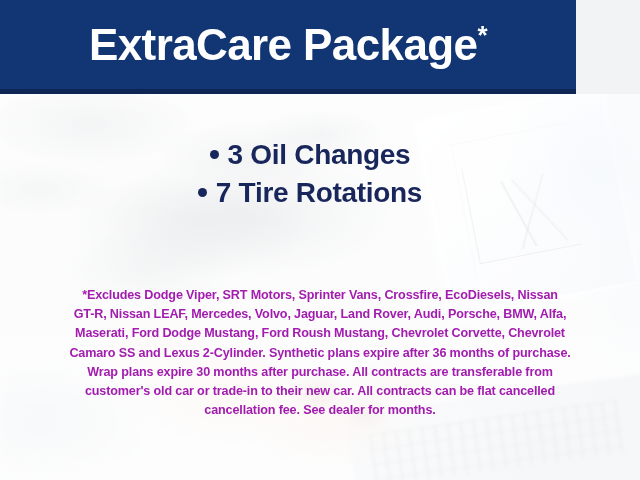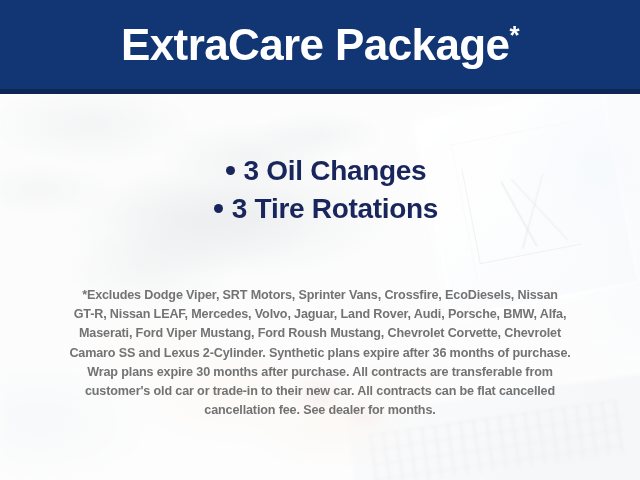--- a/index.html
+++ b/index.html
@@ -152,21 +152,21 @@
   }
   .bg-wash-2 {
     background: linear-gradient(to bottom, rgba(255,255,255,0.42), rgba(255,255,255,0.30) 45%, rgba(255,255,255,0.52));
   }
 
   
   .header-band {
     position: absolute;
     left: 0;
     top: 0;
-    width: 640px;
+    width: 576px;
     height: 94px;
     background: #123674;
     box-sizing: border-box;
     display: flex;
     align-items: center;
     justify-content: center;
   }
   .header-band::after {
     content: "";
     position: absolute;
@@ -192,21 +192,21 @@
     line-height: 0;
   }
 
   
   .benefits {
     position: absolute;
     left: 0;
     top: 136px;
     width: 620px;
     list-style: none;
-    margin: 16px;
+    margin: 0;
     padding: 0;
     text-align: center;
   }
   .benefit-item {
     color: #18265c;
     font-size: 28px;
     font-weight: bold;
     letter-spacing: -0.3px;
     line-height: 38px;
     white-space: nowrap;
@@ -223,21 +223,21 @@
     top: -2px;
   }
 
   
   .disclaimer {
     position: absolute;
     left: 26px;
     top: 286px;
     width: 588px;
     text-align: center;
-    color: #737373;
+    color: #a21caf;
     font-size: 12.6px;
     font-weight: bold;
     letter-spacing: -0.15px;
   }
   .disclaimer-line {
     line-height: 19.2px;
     white-space: nowrap;
   }
 </style>
 </head>
@@ -262,26 +262,26 @@
     <div class="photo-layer bg-wash"></div>
     <div class="photo-layer bg-wash-2"></div>
   </div>
 
   <div class="header-band">
     <h1 class="header-title"><span>ExtraCare Package</span><span class="asterisk">*</span></h1>
   </div>
 
   <ul class="benefits">
     <li class="benefit-item"><span class="benefit-bullet"></span><span>3 Oil Changes</span></li>
-    <li class="benefit-item"><span class="benefit-bullet"></span><span>3 Tire Rotations</span></li>
+    <li class="benefit-item"><span class="benefit-bullet"></span><span>7 Tire Rotations</span></li>
   </ul>
 
   <div class="disclaimer">
     <div class="disclaimer-line">*Excludes Dodge Viper, SRT Motors, Sprinter Vans, Crossfire, EcoDiesels, Nissan</div>
     <div class="disclaimer-line">GT-R, Nissan LEAF, Mercedes, Volvo, Jaguar, Land Rover, Audi, Porsche, BMW, Alfa,</div>
-    <div class="disclaimer-line">Maserati, Ford Viper Mustang, Ford Roush Mustang, Chevrolet Corvette, Chevrolet</div>
+    <div class="disclaimer-line">Maserati, Ford Dodge Mustang, Ford Roush Mustang, Chevrolet Corvette, Chevrolet</div>
     <div class="disclaimer-line">Camaro SS and Lexus 2-Cylinder. Synthetic plans expire after 36 months of purchase.</div>
     <div class="disclaimer-line">Wrap plans expire 30 months after purchase. All contracts are transferable from</div>
     <div class="disclaimer-line">customer's old car or trade-in to their new car. All contracts can be flat cancelled</div>
     <div class="disclaimer-line">cancellation fee. See dealer for months.</div>
   </div>
 
 </div>
 
 </body></html>

